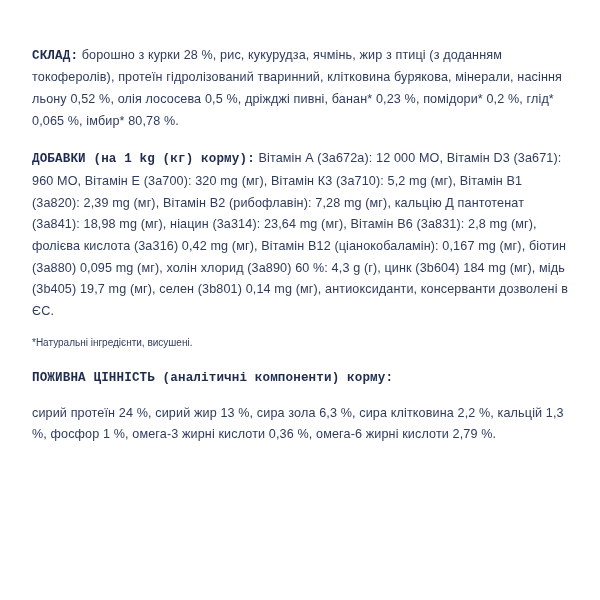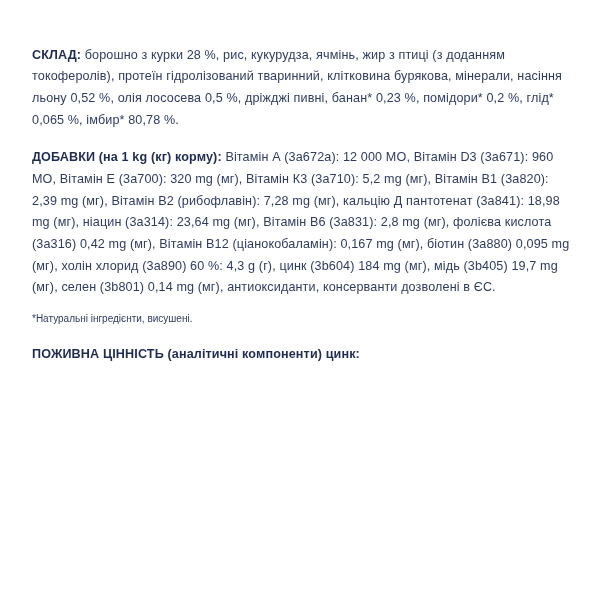--- a/index.html
+++ b/index.html
@@ -29,20 +29,21 @@
   .para {
     font-size: 12.6px;
     line-height: 1.72;
     color: #2f3c5e;
     text-align: left;
     letter-spacing: 0.01em;
   }
   .heading {
     font-weight: bold;
     color: #1f2c50;
+    font-family: Liberation Mono, monospace;
   }
   .note {
     font-size: 10px;
     line-height: 1.72;
     color: #2f3c5e;
     margin-top: -1px;
   }
 </style>
 </head>
 <body>
@@ -52,19 +53,20 @@
   <div class="block">
     <p class="para"><span class="heading">СКЛАД:</span><span> борошно з курки 28 %, рис, кукурудза, ячмінь, жир з птиці (з доданням токоферолів), протеїн гідролізований тваринний, клітковина бурякова, мінерали, насіння льону 0,52 %, олія лососева 0,5 %, дріжджі пивні, банан* 0,23 %, помідори* 0,2 %, глід* 0,065 %, імбир* 80,78 %.</span></p>
   </div>
 
   <div class="block">
     <p class="para"><span class="heading">ДОБАВКИ (на 1 kg (кг) корму):</span><span> Вітамін А (3а672а): 12 000 МО, Вітамін D3 (3а671): 960 МО, Вітамін Е (3а700): 320 mg (мг), Вітамін К3 (3а710): 5,2 mg (мг), Вітамін В1 (3а820): 2,39 mg (мг), Вітамін В2 (рибофлавін): 7,28 mg (мг), кальцію Д пантотенат (3а841): 18,98 mg (мг), ніацин (3а314): 23,64 mg (мг), Вітамін В6 (3а831): 2,8 mg (мг), фолієва кислота (3а316) 0,42 mg (мг), Вітамін В12 (ціанокобаламін): 0,167 mg (мг), біотин (3а880) 0,095 mg (мг), холін хлорид (3а890) 60 %: 4,3 g (г), цинк (3b604) 184 mg (мг), мідь (3b405) 19,7 mg (мг), селен (3b801) 0,14 mg (мг), антиоксиданти, консерванти дозволені в ЄС.</span></p>
     <div class="note">*Натуральні інгредієнти, висушені.</div>
   </div>
 
   <div class="block">
-    <p class="para"><span class="heading">ПОЖИВНА ЦІННІСТЬ (аналітичні компоненти) цинк:</span></p>
+    <p class="para"><span class="heading">ПОЖИВНА ЦІННІСТЬ (аналітичні компоненти) корму:</span></p>
+    <p class="para"> сирий протеїн 24 %, сирий жир 13 %, сира зола 6,3 %, сира клітковина 2,2 %, кальцій 1,3 %, фосфор 1 %, омега-3 жирні кислоти 0,36 %, омега-6 жирні кислоти 2,79 %.</p>
   </div>
 
   <div class="block">
   </div>
 
 </div>
 
 </body></html>

